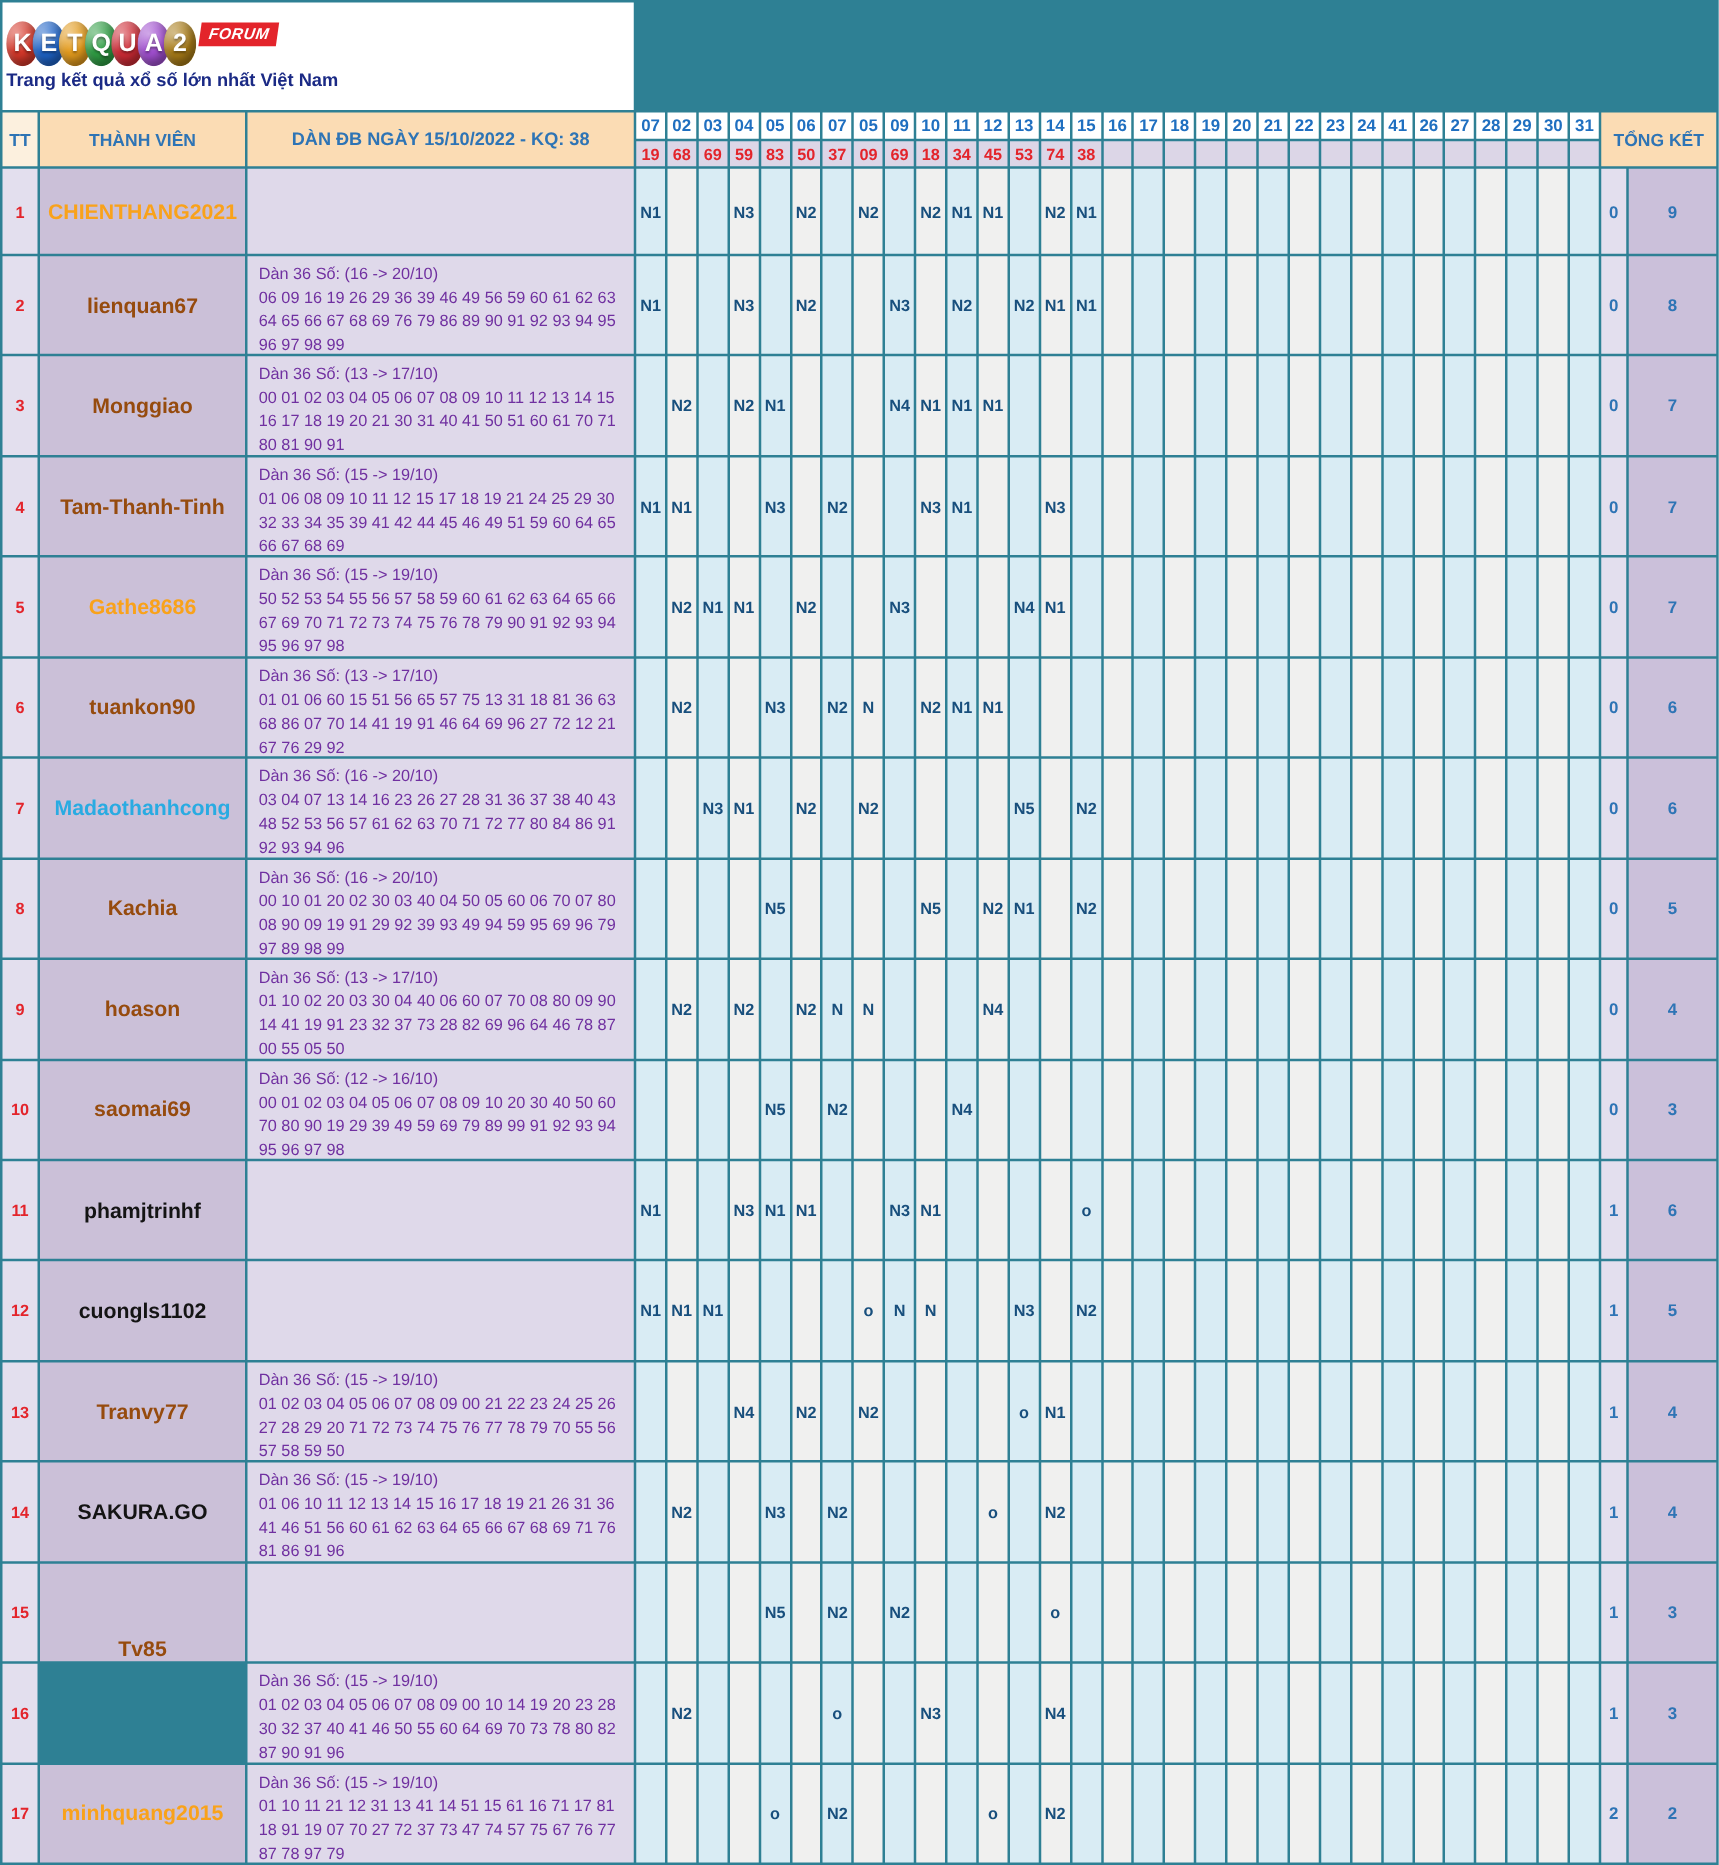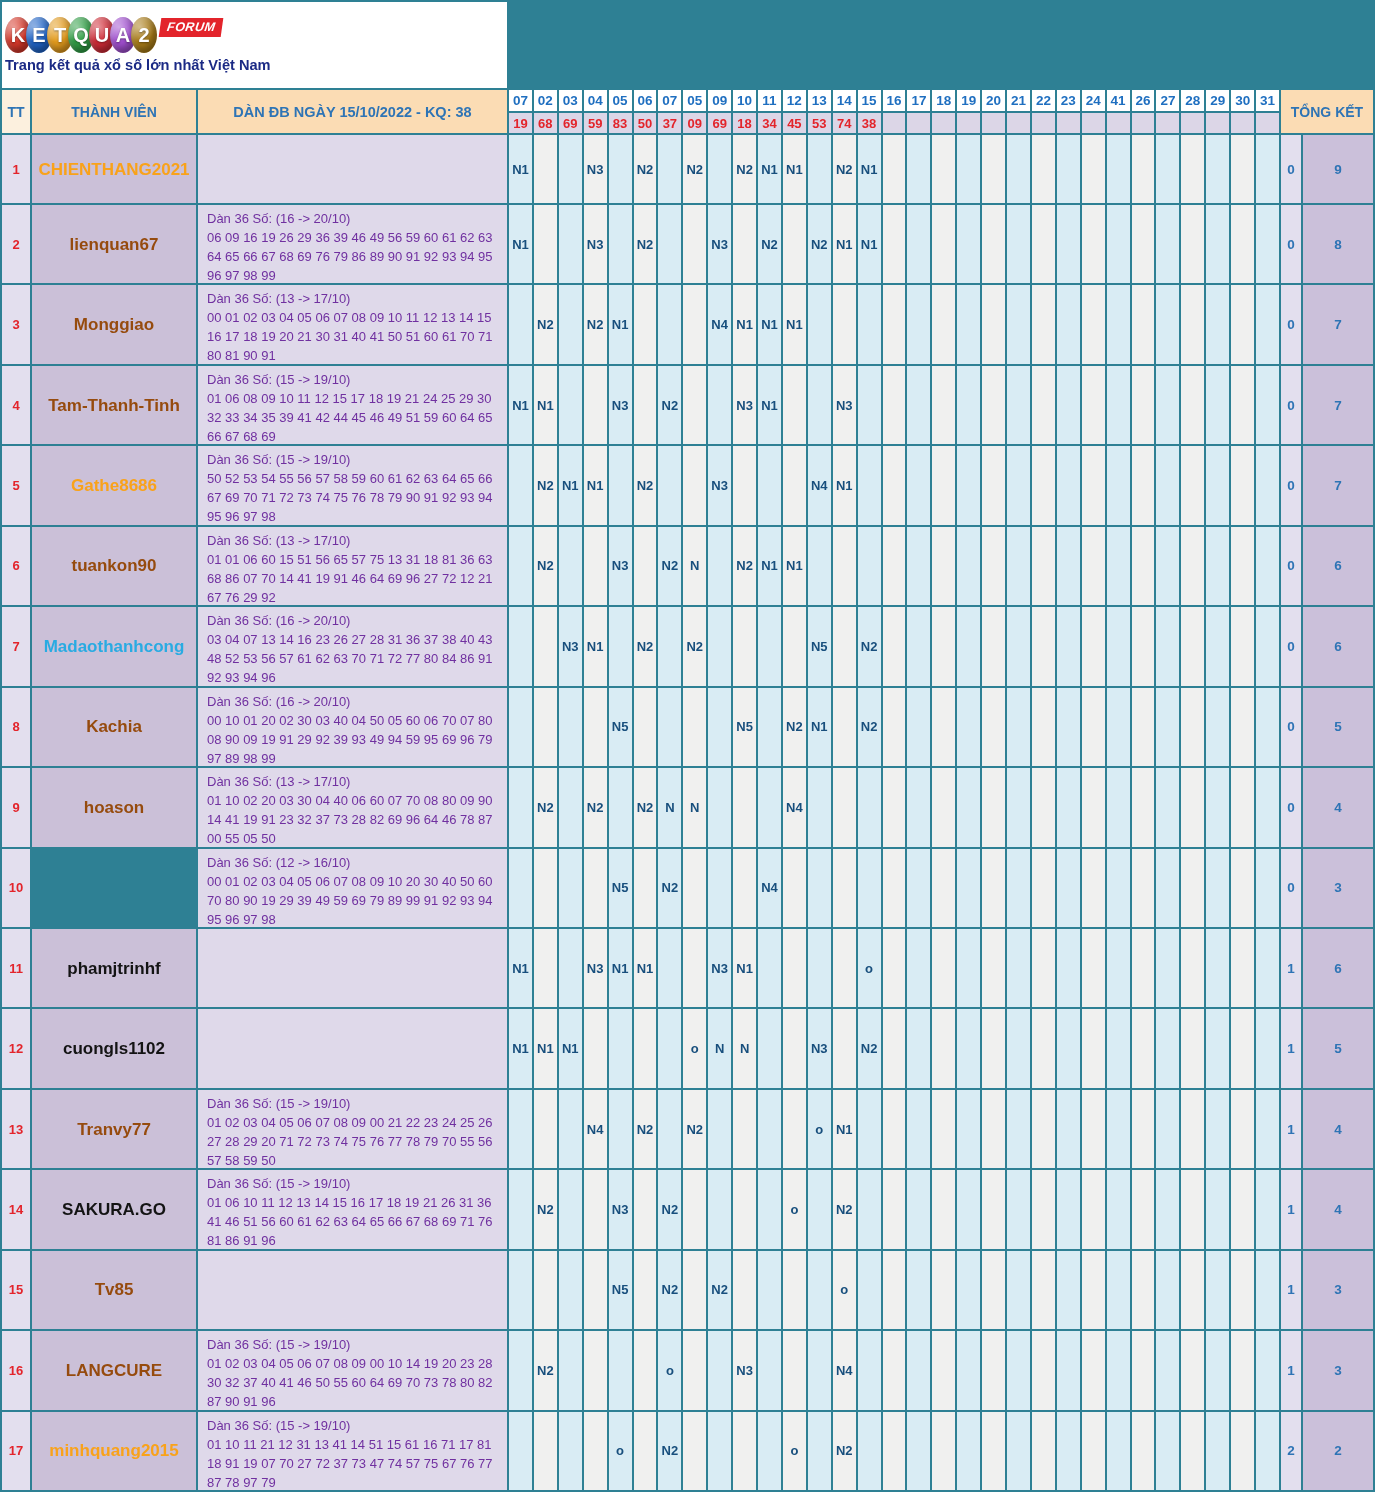--- a/index.html
+++ b/index.html
@@ -505,20 +505,23 @@
     <div class="cell day-cell odd" style="grid-area: 12 / 28;"></div>
     <div class="cell day-cell even" style="grid-area: 12 / 29;"></div>
     <div class="cell day-cell odd" style="grid-area: 12 / 30;"></div>
     <div class="cell day-cell even" style="grid-area: 12 / 31;"></div>
     <div class="cell day-cell odd" style="grid-area: 12 / 32;"></div>
     <div class="cell day-cell even" style="grid-area: 12 / 33;"></div>
     <div class="cell day-cell odd" style="grid-area: 12 / 34;"></div>
     <div class="cell tk1" style="grid-area: 12 / 35;">0</div>
     <div class="cell tk2" style="grid-area: 12 / 36;">4</div>
     <div class="cell tt-cell" style="grid-area: 13 / 1;">10</div>
+    <div class="cell member-cell" style="grid-area: 13 / 2;">
+      <span class="nm nm-brown">saomai69</span>
+    </div>
     <div class="cell dan-cell" style="grid-area: 13 / 3;">
       <div class="dan-h">Dàn 36 Số: (12 -&gt; 16/10)</div>
       <div class="dan-n">00 01 02 03 04 05 06 07 08 09 10 20 30 40 50 60 70 80 90 19 29 39 49 59 69 79 89 99 91 92 93 94 95 96 97 98</div>
     </div>
     <div class="cell day-cell odd" style="grid-area: 13 / 4;"></div>
     <div class="cell day-cell even" style="grid-area: 13 / 5;"></div>
     <div class="cell day-cell odd" style="grid-area: 13 / 6;"></div>
     <div class="cell day-cell even" style="grid-area: 13 / 7;"></div>
     <div class="cell day-cell odd" style="grid-area: 13 / 8;">N5</div>
     <div class="cell day-cell even" style="grid-area: 13 / 9;"></div>
@@ -701,21 +704,21 @@
     <div class="cell day-cell odd" style="grid-area: 17 / 28;"></div>
     <div class="cell day-cell even" style="grid-area: 17 / 29;"></div>
     <div class="cell day-cell odd" style="grid-area: 17 / 30;"></div>
     <div class="cell day-cell even" style="grid-area: 17 / 31;"></div>
     <div class="cell day-cell odd" style="grid-area: 17 / 32;"></div>
     <div class="cell day-cell even" style="grid-area: 17 / 33;"></div>
     <div class="cell day-cell odd" style="grid-area: 17 / 34;"></div>
     <div class="cell tk1" style="grid-area: 17 / 35;">1</div>
     <div class="cell tk2" style="grid-area: 17 / 36;">4</div>
     <div class="cell tt-cell" style="grid-area: 18 / 1;">15</div>
-    <div class="cell member-cell" style="grid-area: 18 / 2;">
+    <div class="cell member-cell" style="grid-area: 18 / 2; align-items: flex-end;">
       <span class="nm nm-brown">Tv85</span>
     </div>
     <div class="cell dan-cell" style="grid-area: 18 / 3;"></div>
     <div class="cell day-cell odd" style="grid-area: 18 / 4;"></div>
     <div class="cell day-cell even" style="grid-area: 18 / 5;"></div>
     <div class="cell day-cell odd" style="grid-area: 18 / 6;"></div>
     <div class="cell day-cell even" style="grid-area: 18 / 7;"></div>
     <div class="cell day-cell odd" style="grid-area: 18 / 8;">N5</div>
     <div class="cell day-cell even" style="grid-area: 18 / 9;"></div>
     <div class="cell day-cell odd" style="grid-area: 18 / 10;">N2</div>
@@ -739,23 +742,20 @@
     <div class="cell day-cell odd" style="grid-area: 18 / 28;"></div>
     <div class="cell day-cell even" style="grid-area: 18 / 29;"></div>
     <div class="cell day-cell odd" style="grid-area: 18 / 30;"></div>
     <div class="cell day-cell even" style="grid-area: 18 / 31;"></div>
     <div class="cell day-cell odd" style="grid-area: 18 / 32;"></div>
     <div class="cell day-cell even" style="grid-area: 18 / 33;"></div>
     <div class="cell day-cell odd" style="grid-area: 18 / 34;"></div>
     <div class="cell tk1" style="grid-area: 18 / 35;">1</div>
     <div class="cell tk2" style="grid-area: 18 / 36;">3</div>
     <div class="cell tt-cell" style="grid-area: 19 / 1;">16</div>
-    <div class="cell member-cell" style="grid-area: 19 / 2;">
-      <span class="nm nm-brown">LANGCURE</span>
-    </div>
     <div class="cell dan-cell" style="grid-area: 19 / 3;">
       <div class="dan-h">Dàn 36 Số: (15 -&gt; 19/10)</div>
       <div class="dan-n">01 02 03 04 05 06 07 08 09 00 10 14 19 20 23 28 30 32 37 40 41 46 50 55 60 64 69 70 73 78 80 82 87 90 91 96</div>
     </div>
     <div class="cell day-cell odd" style="grid-area: 19 / 4;"></div>
     <div class="cell day-cell even" style="grid-area: 19 / 5;">N2</div>
     <div class="cell day-cell odd" style="grid-area: 19 / 6;"></div>
     <div class="cell day-cell even" style="grid-area: 19 / 7;"></div>
     <div class="cell day-cell odd" style="grid-area: 19 / 8;"></div>
     <div class="cell day-cell even" style="grid-area: 19 / 9;"></div>

